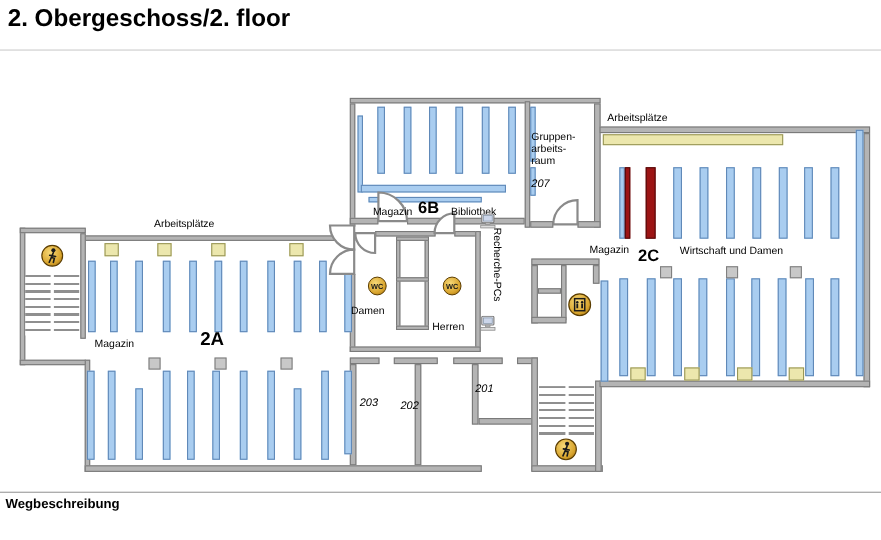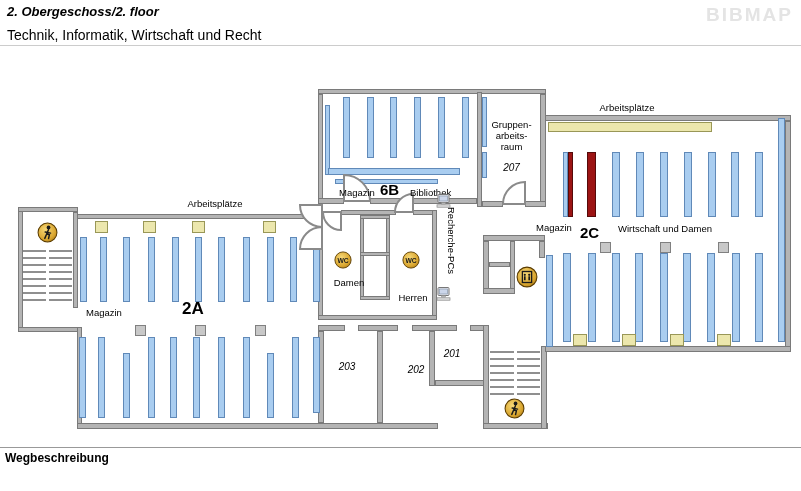--- a/index.html
+++ b/index.html
@@ -1,19 +1,19 @@
 <!DOCTYPE html>
 <html style="--wall-gray: #b4b4b4; --shelf-blue: #a9cdf0; --shelf-red: #9c1414; --desk-yellow: #ece7ad; --icon-gold: #e8b83a;"><head>
 <meta charset="utf-8">
 <style>
   html,body{margin:0;padding:0;background:#fff;}
   #page{position:relative;width:801px;height:491px;overflow:hidden;background:#fff;
         font-family:"Liberation Sans",sans-serif;color:#000;}
   
-  .page-title{position:absolute;left:7px;top:4px;font-size:13px;font-weight:bold;font-style:italic;}
+  .page-title{position:absolute;left:7px;top:4px;font-size:22px;font-weight:bold;}
   .page-subtitle{position:absolute;left:7px;top:27px;font-size:14px;}
   .logo{position:absolute;right:8px;top:4px;font-size:19px;font-weight:bold;
         letter-spacing:2px;color:#e4e4e4;}
   .rule-top{position:absolute;left:0;top:45px;width:801px;height:1px;background:#ccc;}
   .rule-bottom{position:absolute;left:0;top:447px;width:801px;height:1px;background:#999;}
   .footer-heading{position:absolute;left:5px;top:451px;font-size:12px;font-weight:bold;}
   .footer-location{position:absolute;left:5px;top:466px;font-size:12px;}
   
   #plan{position:absolute;left:0;top:0;width:801px;height:491px;}
   .rect{position:absolute;box-sizing:border-box;}
@@ -22,34 +22,32 @@
   .shelf-red{background:var(--shelf-red,#9c1414);border:1px solid #550a0a;z-index:2;}
   .desk-yellow{background:var(--desk-yellow,#ece7ad);border:1px solid #999757;z-index:2;}
   .sq-gray{background:#c8c8c8;border:1px solid #808080;z-index:2;}
   .sq-yellow{background:var(--desk-yellow,#ece7ad);border:1px solid #999757;z-index:3;}
   .doors{position:absolute;left:0;top:0;z-index:4;pointer-events:none;}
   .stairs{position:absolute;display:flex;gap:3px;z-index:2;}
   .flight{flex:1;background:repeating-linear-gradient(to bottom,#8f8f8f 0,#8f8f8f 2px,#fff 2px,#fff 7px);}
   .icon{position:absolute;z-index:6;}
   
   .mlabel{position:absolute;font-size:9.5px;line-height:11px;white-space:nowrap;z-index:5;}
-  .mlabel.center{text-align:center;white-space:normal;}
+  .mlabel.center{text-align:left;white-space:normal;}
   .code-lg{font-size:17px;font-weight:bold;line-height:17px;}
   .code-md{font-size:15px;font-weight:bold;line-height:15px;}
   .roomno{font-size:10px;font-style:italic;}
   .vertical{writing-mode:vertical-rl;white-space:nowrap;}
 </style>
 </head>
 <body>
 
 <div id="page">
 
   <div class="page-title">2. Obergeschoss/2. floor</div>
-  <div class="page-subtitle">Technik, Informatik, Wirtschaft und Recht</div>
-  <div class="logo">BIBMAP</div>
   <div class="rule-top"></div>
 
   <div id="plan">
 
     <svg width="0" height="0" style="position:absolute">
       <defs>
         <radialGradient id="goldgrad" cx="40%" cy="35%" r="75%">
           <stop offset="0%" stop-color="#f6d878"></stop>
           <stop offset="70%" stop-color="#d9a52e"></stop>
           <stop offset="100%" stop-color="#a87611"></stop>
@@ -144,21 +142,21 @@
     <div class="mlabel" style="left:618px;top:223px">Wirtschaft und Damen</div>
 
     <div class="mlabel center" style="left:483px;top:119px;width:57px">
       <div>Gruppen-</div>
       <div>arbeits-</div>
       <div>raum</div>
     </div>
     <div class="mlabel center roomno" style="left:483px;top:162px;width:57px">207</div>
 
     <div class="mlabel center roomno" style="left:327px;top:361px;width:40px">203</div>
-    <div class="mlabel center roomno" style="left:396px;top:364px;width:40px">202</div>
+    <div class="mlabel center roomno" style="left:364px;top:364px;width:40px">202</div>
     <div class="mlabel center roomno" style="left:432px;top:348px;width:40px">201</div>
 
     <div class="mlabel center" style="left:319px;top:277px;width:60px">Damen</div>
     <div class="mlabel center" style="left:393px;top:292px;width:40px">Herren</div>
 
     <div class="mlabel vertical" style="left:446px;top:207px;height:112px">Recherche-PCs</div>
   <div class="rect wall" style="left: 77px; top: 214px; width: 246px; height: 5px;"></div>
       <div class="rect wall" style="left: 77px; top: 327px; width: 5px; height: 102px;"></div>
       <div class="rect wall" style="left: 77px; top: 423px; width: 361px; height: 6px;"></div>
       <div class="rect wall" style="left: 18px; top: 207px; width: 5px; height: 125px;"></div>

